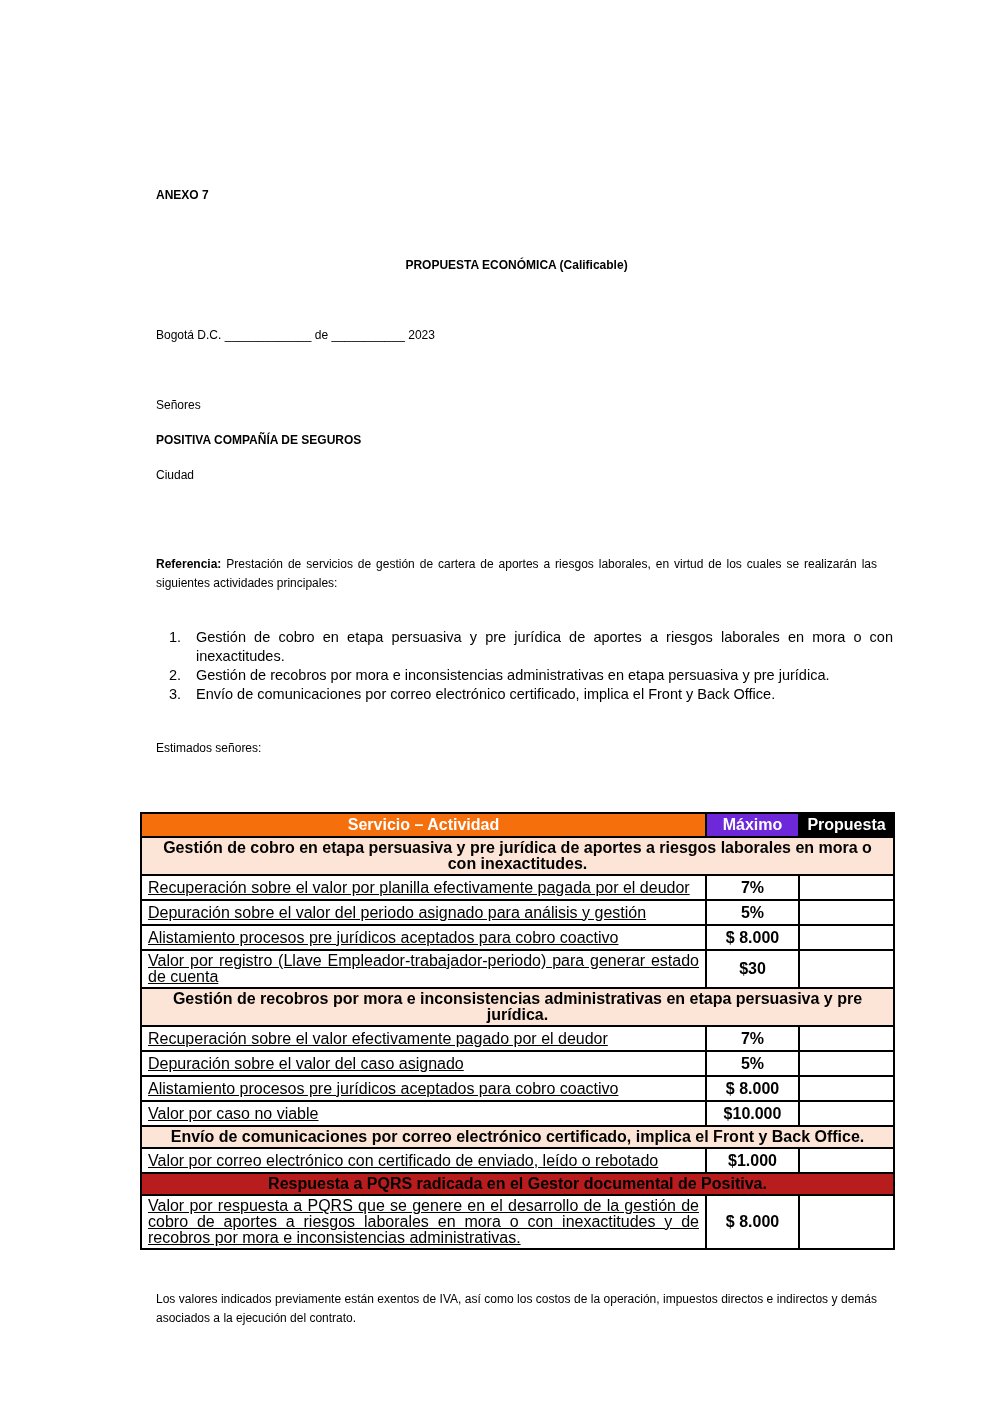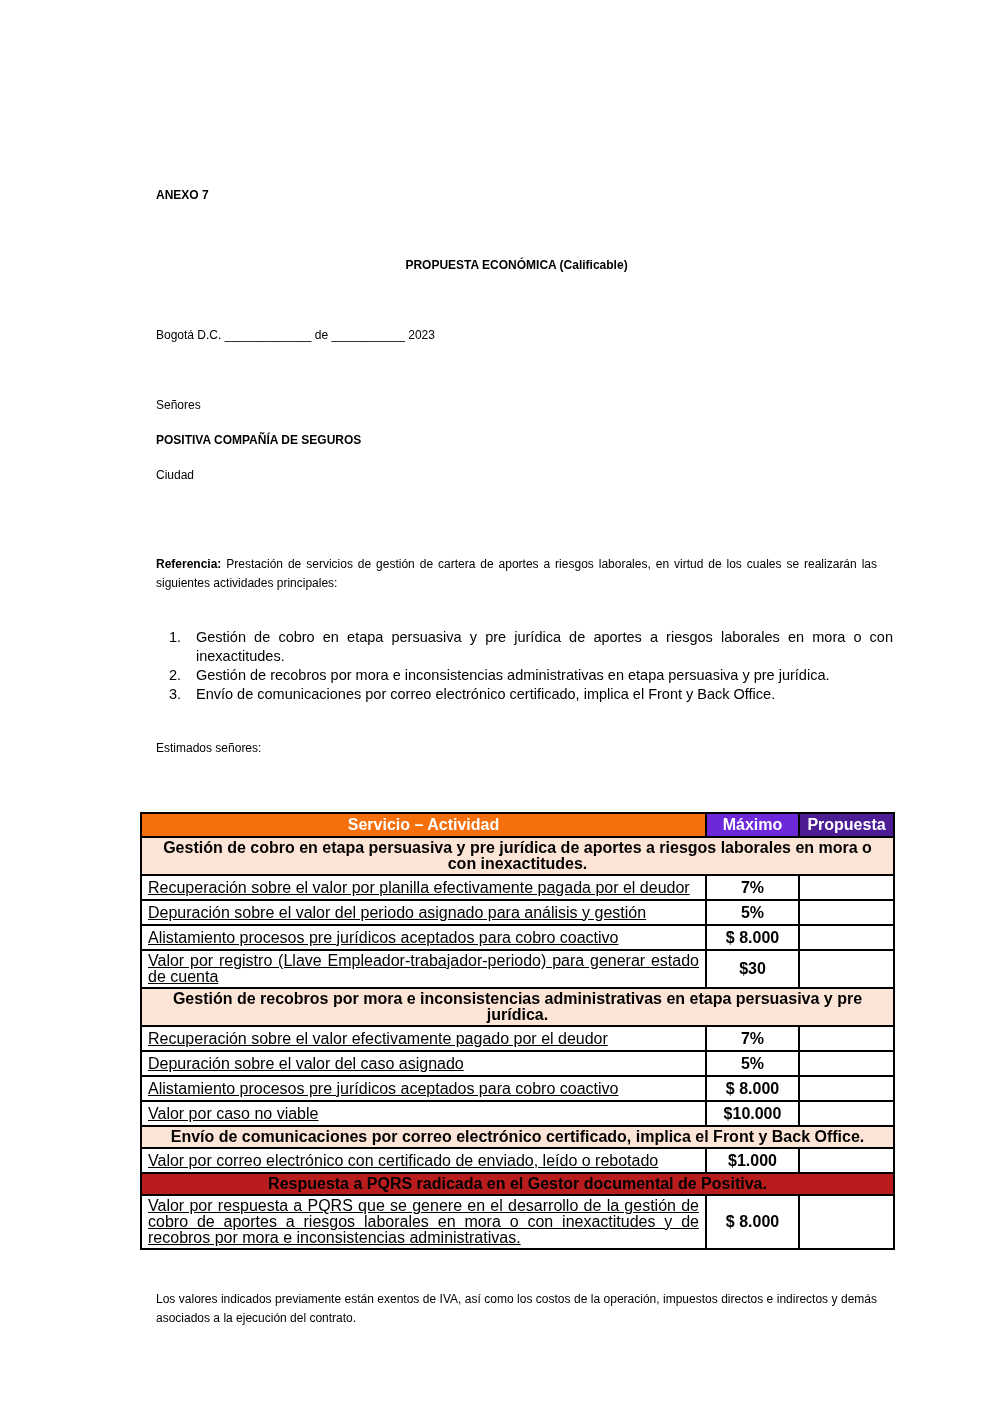--- a/index.html
+++ b/index.html
@@ -109,21 +109,21 @@
   <table class="proposal">
     <colgroup>
         <col class="c1">
         <col class="c2">
         <col class="c3">
       </colgroup>
     <thead>
       <tr>
         <th style="background: rgb(245, 112, 13); color: rgb(255, 255, 255);">Servicio – Actividad</th>
         <th style="background: #6d28d9; color: rgb(255, 255, 255);">Máximo</th>
-        <th style="background: #4c1d95; color: rgb(255, 255, 255);">Propuesta</th>
+        <th style="background: #000000; color: rgb(255, 255, 255);">Propuesta</th>
       </tr>
     </thead>
     <tbody>
         <tr>
           <td colspan="3" class="section" style="background: rgb(252, 229, 214);">Gestión de cobro en etapa persuasiva y pre jurídica de aportes a riesgos laborales en mora o con inexactitudes.</td>
         </tr>
         <tr>
           <td class="item">Recuperación sobre el valor por planilla efectivamente pagada por el deudor</td>
           <td class="max">7%</td>
           <td class="prop"></td>

